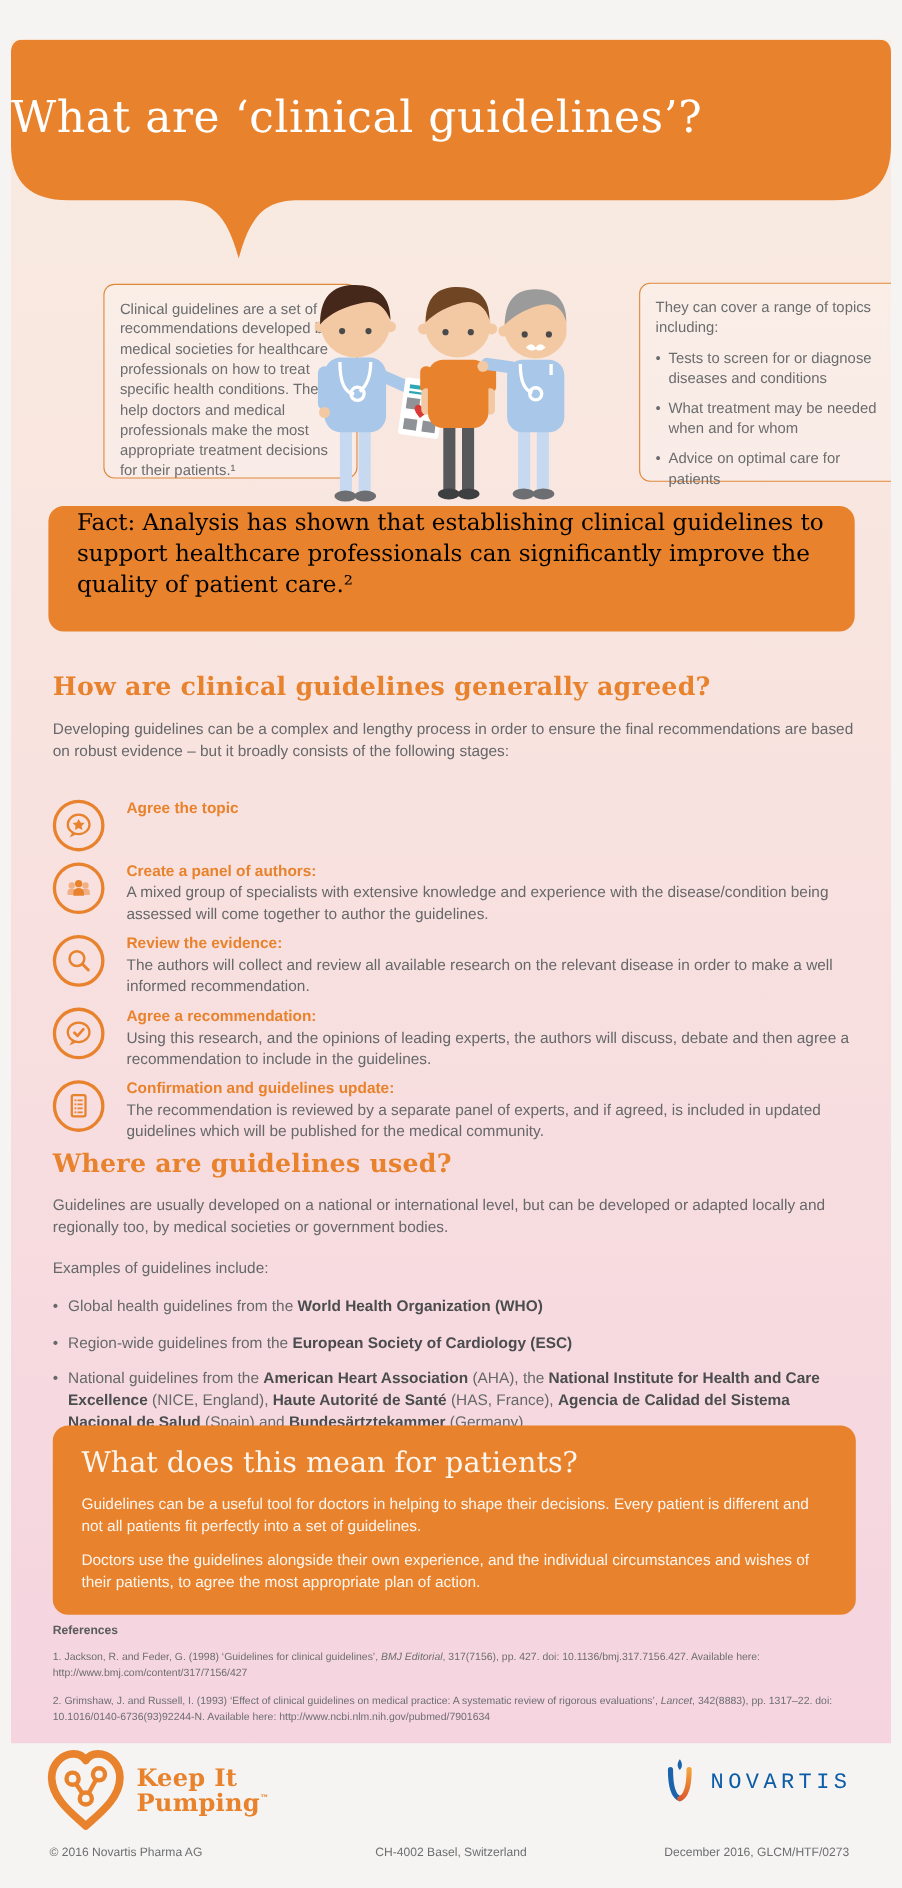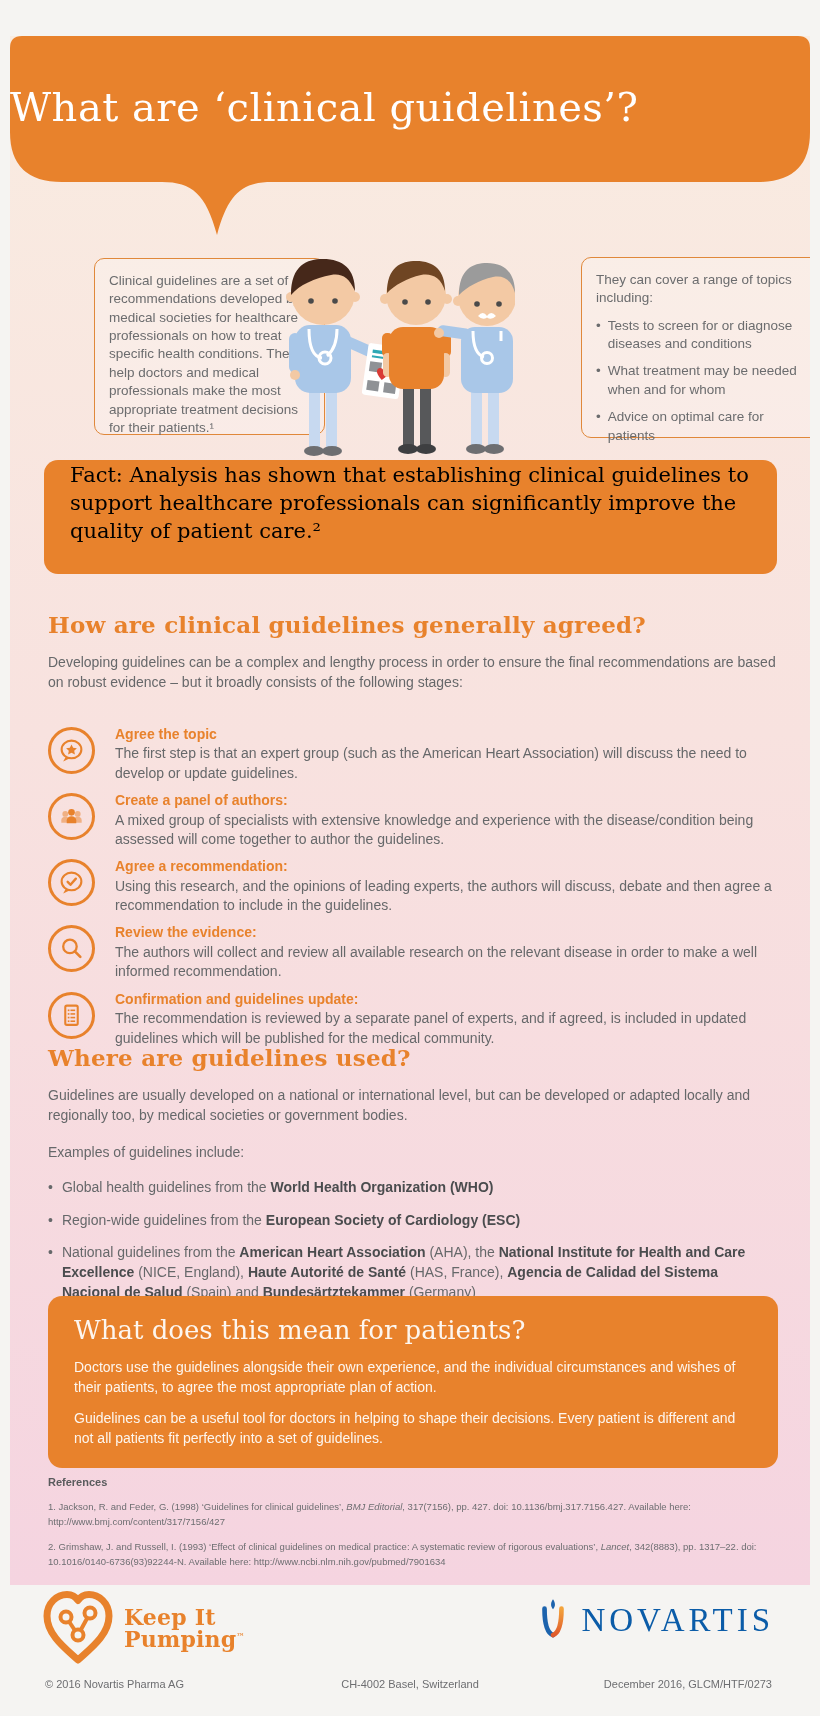--- a/index.html
+++ b/index.html
@@ -102,22 +102,22 @@
   
   .footer{position:absolute;left:0;top:1585px;width:820px;height:131px;background:#f5f4f2;}
   .kip-logo{position:absolute;left:40px;top:4px;display:flex;align-items:center;gap:8px;}
   .kip-text{
     font-family:"DejaVu Serif", serif;font-weight:700;
     color:var(--orange);font-size:22px;line-height:1.02;letter-spacing:0.2px;
   }
   .kip-text .tm{font-size:8px;vertical-align:super;}
   .novartis-logo{position:absolute;right:46px;top:12px;display:flex;align-items:center;gap:12px;}
   .novartis-word{
-    font-family:Liberation Serif, serif;
-    color:var(--blue);font-size:33px;letter-spacing:4px;font-weight:400;
+    font-family:Liberation Mono, monospace;
+    color:var(--blue);font-size:20px;letter-spacing:4px;font-weight:400;
   }
   .footer-line{position:absolute;left:0;top:93px;width:820px;height:14px;font-size:11px;color:#6d6e71;}
   .footer-line .fl-left{position:absolute;left:45px;}
   .footer-line .fl-center{position:absolute;left:0;width:820px;text-align:center;}
   .footer-line .fl-right{position:absolute;right:48px;}
 </style>
 </head>
 <body>
 
 <div class="panel">
@@ -233,21 +233,20 @@
     <div class="stage">
       <div class="stage-icon">
         <svg width="27" height="27" viewBox="0 0 26 26">
           <ellipse cx="13" cy="12" rx="9.5" ry="8.5" fill="none" stroke="#e8822c" stroke-width="2"></ellipse>
           <path d="M7.5,19 L5,23.5 L11,20.6 Z" fill="#e8822c"></path>
           <path d="M13 7.2 L14.6 10.4 L18.2 10.8 L15.6 13.3 L16.3 16.8 L13 15.1 L9.7 16.8 L10.4 13.3 L7.8 10.8 L11.4 10.4 Z" fill="#e8822c"></path>
         </svg>
       </div>
       <div>
         <div class="stage-title">Agree the topic</div>
-        <div class="stage-body">The first step is that an expert group (such as the American Heart Association) will discuss the need to develop or update guidelines.</div>
       </div>
     </div>
 
     <div class="stage">
       <div class="stage-icon">
         <svg width="27" height="27" viewBox="0 0 26 26">
           <circle cx="7" cy="10.5" r="2.8" fill="#f0b083"></circle>
           <path d="M3.2,19 v-2.4 a3.8,3.4 0 0 1 7.6,0 V19 Z" fill="#f0b083"></path>
           <circle cx="19" cy="10.5" r="2.8" fill="#f0b083"></circle>
           <path d="M15.2,19 v-2.4 a3.8,3.4 0 0 1 7.6,0 V19 Z" fill="#f0b083"></path>
@@ -257,41 +256,41 @@
       </div>
       <div>
         <div class="stage-title">Create a panel of authors:</div>
         <div class="stage-body">A mixed group of specialists with extensive knowledge and experience with the disease/condition being assessed will come together to author the guidelines.</div>
       </div>
     </div>
 
     <div class="stage">
       <div class="stage-icon">
         <svg width="27" height="27" viewBox="0 0 26 26">
+          <circle cx="11.5" cy="11" r="6.5" fill="none" stroke="#e8822c" stroke-width="2.2"></circle>
+          <line x1="16.2" y1="15.7" x2="21.5" y2="21" stroke="#e8822c" stroke-width="2.5" stroke-linecap="round"></line>
+        </svg>
+      </div>
+      <div>
+        <div class="stage-title">Review the evidence:</div>
+        <div class="stage-body">The authors will collect and review all available research on the relevant disease in order to make a well informed recommendation.</div>
+      </div>
+    </div>
+
+    <div class="stage">
+      <div class="stage-icon">
+        <svg width="27" height="27" viewBox="0 0 26 26">
           <ellipse cx="13" cy="12" rx="9.5" ry="8.5" fill="none" stroke="#e8822c" stroke-width="2"></ellipse>
           <path d="M7.5,19 L5,23.5 L11,20.6 Z" fill="#e8822c"></path>
           <path d="M9.3,12.4 L12,15.2 L17.2,9.3" fill="none" stroke="#e8822c" stroke-width="2.3" stroke-linecap="round" stroke-linejoin="round"></path>
         </svg>
       </div>
       <div>
         <div class="stage-title">Agree a recommendation:</div>
         <div class="stage-body">Using this research, and the opinions of leading experts, the authors will discuss, debate and then agree a recommendation to include in the guidelines.</div>
-      </div>
-    </div>
-
-    <div class="stage">
-      <div class="stage-icon">
-        <svg width="27" height="27" viewBox="0 0 26 26">
-          <circle cx="11.5" cy="11" r="6.5" fill="none" stroke="#e8822c" stroke-width="2.2"></circle>
-          <line x1="16.2" y1="15.7" x2="21.5" y2="21" stroke="#e8822c" stroke-width="2.5" stroke-linecap="round"></line>
-        </svg>
-      </div>
-      <div>
-        <div class="stage-title">Review the evidence:</div>
-        <div class="stage-body">The authors will collect and review all available research on the relevant disease in order to make a well informed recommendation.</div>
       </div>
     </div>
 
     <div class="stage">
       <div class="stage-icon">
         <svg width="27" height="27" viewBox="0 0 26 26">
           <rect x="7" y="3.5" width="12" height="18.5" rx="1.5" fill="none" stroke="#e8822c" stroke-width="2"></rect>
           <line x1="12" y1="8" x2="16.5" y2="8" stroke="#e8822c" stroke-width="1.5"></line>
           <line x1="12" y1="11.5" x2="16.5" y2="11.5" stroke="#e8822c" stroke-width="1.5"></line>
           <line x1="12" y1="15" x2="16.5" y2="15" stroke="#e8822c" stroke-width="1.5"></line>
@@ -322,22 +321,22 @@
       <span><span>Region-wide guidelines from the </span><span class="b">European Society of Cardiology (ESC)</span></span>
     </div>
     <div class="bullet-row">
       <span class="b-dot">•</span>
       <span><span>National guidelines from the </span><span class="b">American Heart Association</span><span> (AHA), the </span><span class="b">National Institute for Health and Care Excellence</span><span> (NICE, England), </span><span class="b">Haute Autorité de Santé</span><span> (HAS, France), </span><span class="b">Agencia de Calidad del Sistema Nacional de Salud</span><span> (Spain) and </span><span class="b">Bundesärtztekammer</span><span> (Germany)</span></span>
     </div>
   </div>
 
   <div class="patients-box">
     <h2>What does this mean for patients?</h2>
+    <p>Guidelines can be a useful tool for doctors in helping to shape their decisions. Every patient is different and not all patients fit perfectly into a set of guidelines.</p>
     <p>Doctors use the guidelines alongside their own experience, and the individual circumstances and wishes of their patients, to agree the most appropriate plan of action.</p>
-    <p>Guidelines can be a useful tool for doctors in helping to shape their decisions. Every patient is different and not all patients fit perfectly into a set of guidelines.</p>
   </div>
 
   <div class="references">
     <h3>References</h3>
     <p><span>1. Jackson, R. and Feder, G. (1998) ‘Guidelines for clinical guidelines’, </span><span class="i">BMJ Editorial</span><span>, 317(7156), pp. 427. doi: 10.1136/bmj.317.7156.427. Available here: http://www.bmj.com/content/317/7156/427</span></p>
     <p><span>2. Grimshaw, J. and Russell, I. (1993) ‘Effect of clinical guidelines on medical practice: A systematic review of rigorous evaluations’, </span><span class="i">Lancet</span><span>, 342(8883), pp. 1317–22. doi: 10.1016/0140-6736(93)92244-N. Available here: http://www.ncbi.nlm.nih.gov/pubmed/7901634</span></p>
   </div>
 
 </div>
 

